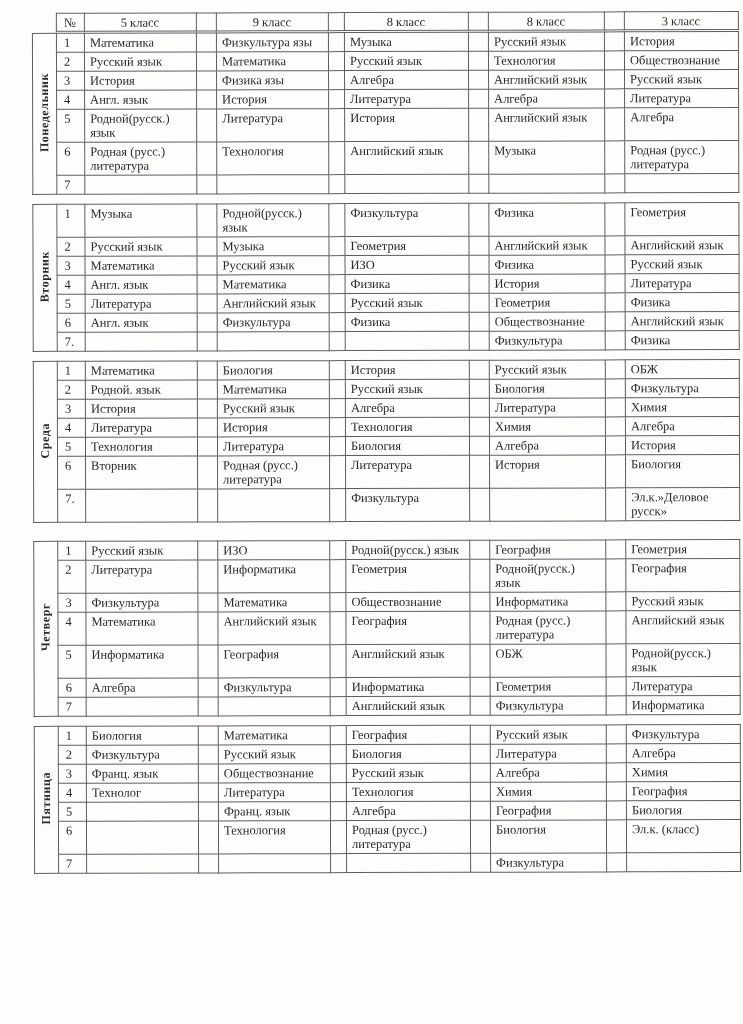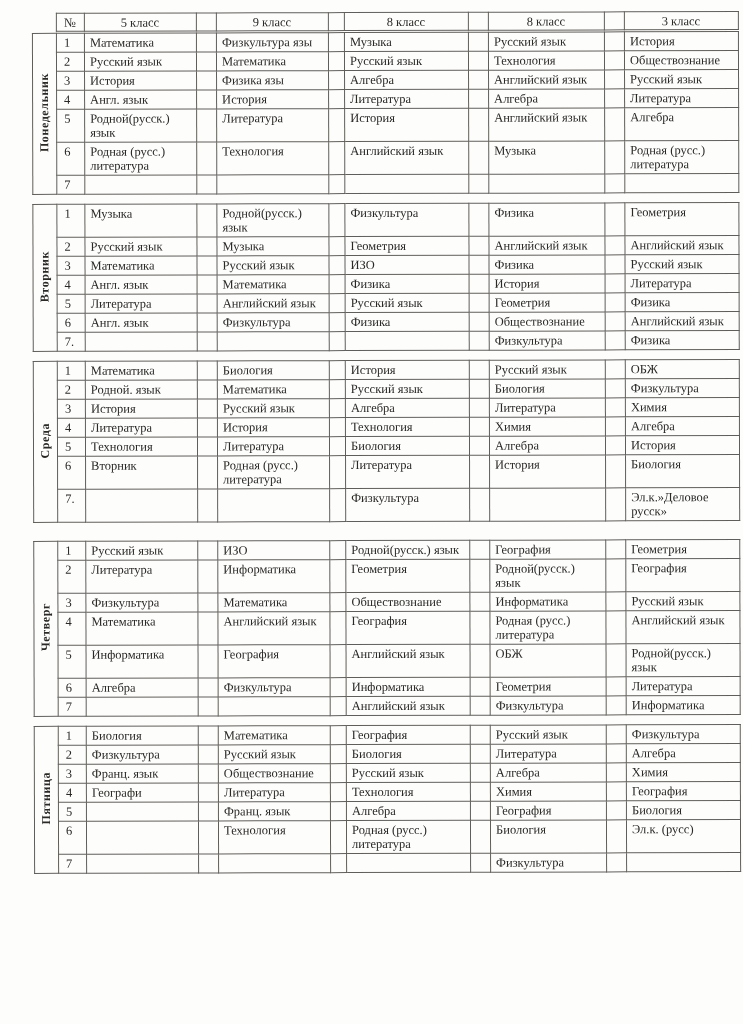--- a/index.html
+++ b/index.html
@@ -563,21 +563,21 @@
             <td class="subj">Обществознание</td>
             <td class="spacer"></td>
             <td class="subj">Русский язык</td>
             <td class="spacer"></td>
             <td class="subj">Алгебра</td>
             <td class="spacer"></td>
             <td class="subj">Химия</td>
           </tr>
           <tr>
             <td class="num-cell">4</td>
-            <td class="subj">Географи</td>
+            <td class="subj">Технолог</td>
             <td class="spacer"></td>
             <td class="subj">Литература</td>
             <td class="spacer"></td>
             <td class="subj">Технология</td>
             <td class="spacer"></td>
             <td class="subj">Химия</td>
             <td class="spacer"></td>
             <td class="subj">География</td>
           </tr>
           <tr>
@@ -595,21 +595,21 @@
           <tr>
             <td class="num-cell">6</td>
             <td class="subj"></td>
             <td class="spacer"></td>
             <td class="subj">Технология</td>
             <td class="spacer"></td>
             <td class="subj">Родная (русс.) литература</td>
             <td class="spacer"></td>
             <td class="subj">Биология</td>
             <td class="spacer"></td>
-            <td class="subj">Эл.к. (русс)</td>
+            <td class="subj">Эл.к. (класс)</td>
           </tr>
           <tr>
             <td class="num-cell">7</td>
             <td class="subj"></td>
             <td class="spacer"></td>
             <td class="subj"></td>
             <td class="spacer"></td>
             <td class="subj"></td>
             <td class="spacer"></td>
             <td class="subj">Физкультура</td>

